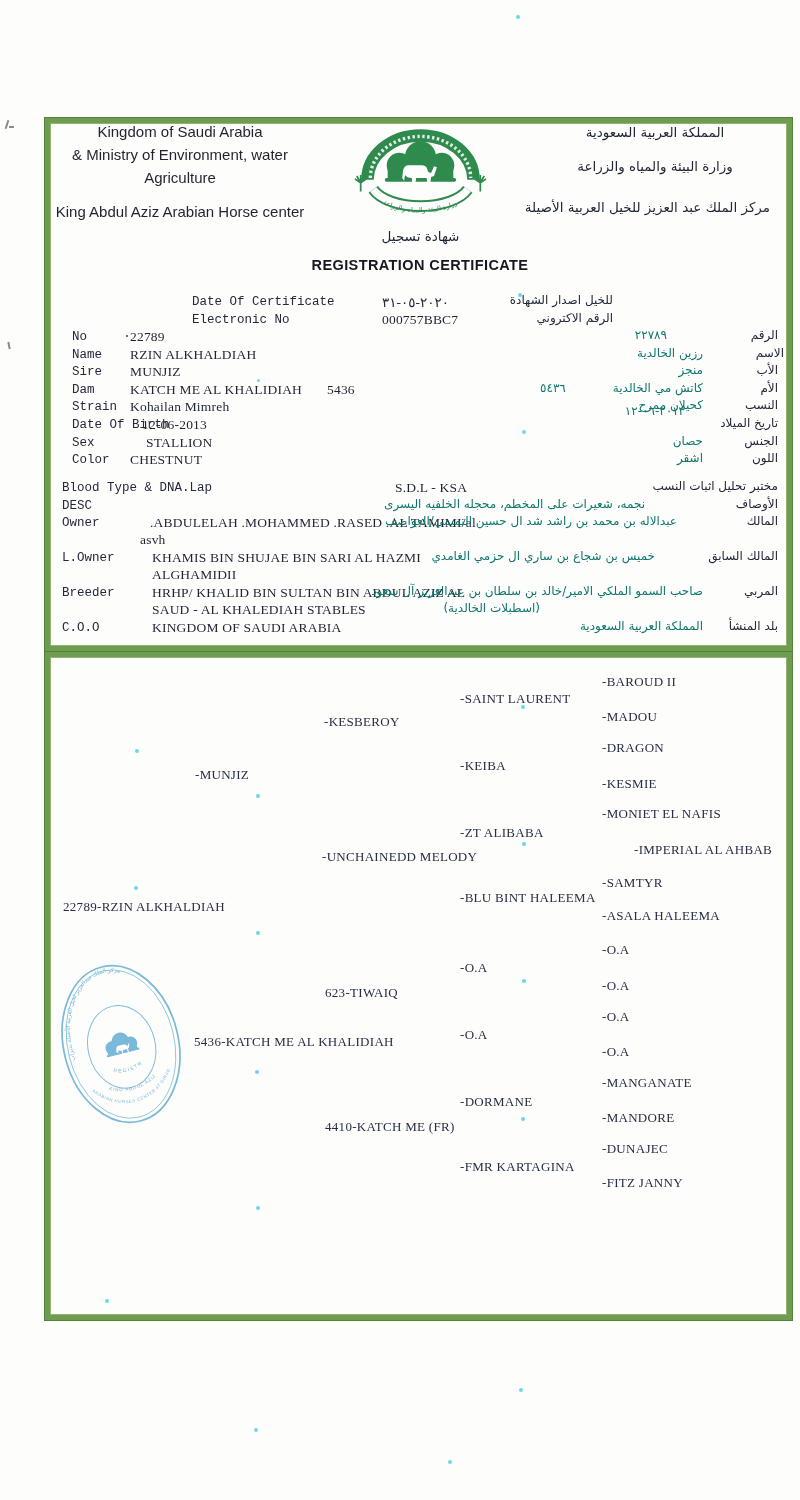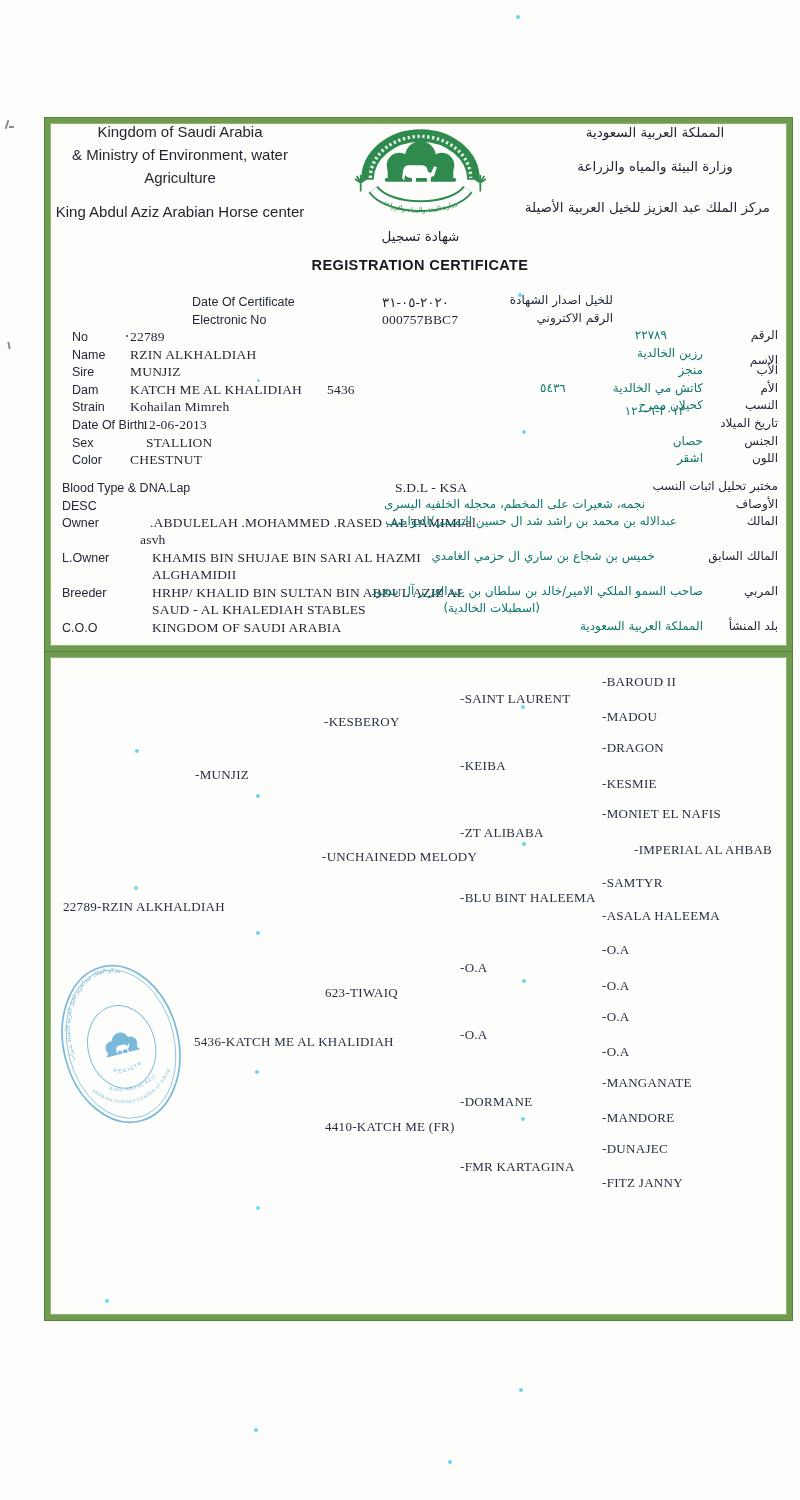--- a/index.html
+++ b/index.html
@@ -2,21 +2,21 @@
 <html><head>
 <meta charset="utf-8">
 <style>
   html,body{margin:0;padding:0;}
   body{width:800px;height:1500px;background:#fdfdfb;position:relative;overflow:hidden;
        font-family:"Liberation Sans",sans-serif;color:#232837;}
   .page{position:absolute;inset:0;}
   .abs{position:absolute;white-space:nowrap;}
   .box{position:absolute;left:45px;width:747px;box-sizing:border-box;
        border:5px solid #6f9c4f;box-shadow:inset 0 0 0 1px #8fb573, 0 0 0 1px #55813c;background:transparent;}
-  .lbl{font-family:Liberation Sans, sans-serif;font-size:12.5px;color:#23283a;}
+  .lbl{font-family:Liberation Mono, monospace;font-size:12.5px;color:#23283a;}
   .val{font-family:"Liberation Serif",serif;font-size:13.5px;color:#1f2434;letter-spacing:.2px;}
   .ar{font-family:"DejaVu Sans",sans-serif;font-size:12px;color:#0f766e;direction:rtl;}
   .arlbl{font-family:"DejaVu Sans",sans-serif;font-size:12px;color:#23283a;direction:rtl;}
   .hdr-en{font-size:15px;color:#1f232e;text-align:center;width:250px;left:55px;}
   .hdr-ar{font-family:"DejaVu Sans",sans-serif;font-size:13.5px;color:#1f2434;text-align:center;width:230px;left:540px;direction:rtl;}
   .title{font-weight:bold;font-size:14.5px;letter-spacing:.4px;color:#15181f;text-align:center;width:240px;left:300px;}
   .caption-ar{font-family:"DejaVu Sans",sans-serif;font-size:13.5px;color:#1f2434;text-align:center;width:145px;left:348px;direction:rtl;}
   .ped{font-family:"Liberation Serif",serif;font-size:13px;color:#262d45;letter-spacing:.3px;}
   .speck{position:absolute;width:4px;height:4px;border-radius:50%;background:#3ec7ea;opacity:.75;}
   .mark{position:absolute;background:#8a8a86;}
@@ -74,21 +74,21 @@
   <div class="abs arlbl" style="right:187px;top:311px;">الرقم الاكتروني</div>
 
   <div class="abs lbl" style="left:72px;top:330px;">No</div>
   <div class="abs val" style="left:130px;top:329px;">22789</div>
   <div class="abs ar" style="right:133px;top:328px;">٢٢٧٨٩</div>
   <div class="abs arlbl" style="right:22px;top:328px;">الرقم</div>
 
   <div class="abs lbl" style="left:72px;top:348px;">Name</div>
   <div class="abs val" style="left:130px;top:347px;">RZIN ALKHALDIAH</div>
   <div class="abs ar" style="right:97px;top:346px;">رزين الخالدية</div>
-  <div class="abs arlbl" style="right:22px;top:346px;margin-top:7px;">الاسم</div>
+  <div class="abs arlbl" style="right:16px;top:346px;">الاسم</div>
 
   <div class="abs lbl" style="left:72px;top:365px;">Sire</div>
   <div class="abs val" style="left:130px;top:364px;">MUNJIZ</div>
   <div class="abs ar" style="right:97px;top:363px;">منجز</div>
   <div class="abs arlbl" style="right:22px;top:363px;">الأب</div>
 
   <div class="abs lbl" style="left:72px;top:383px;">Dam</div>
   <div class="abs val" style="left:130px;top:382px;">KATCH ME AL KHALIDIAH</div>
   <div class="abs val" style="left:327px;top:382px;">5436</div>
   <div class="abs ar" style="left:540px;top:381px;">٥٤٣٦</div>

